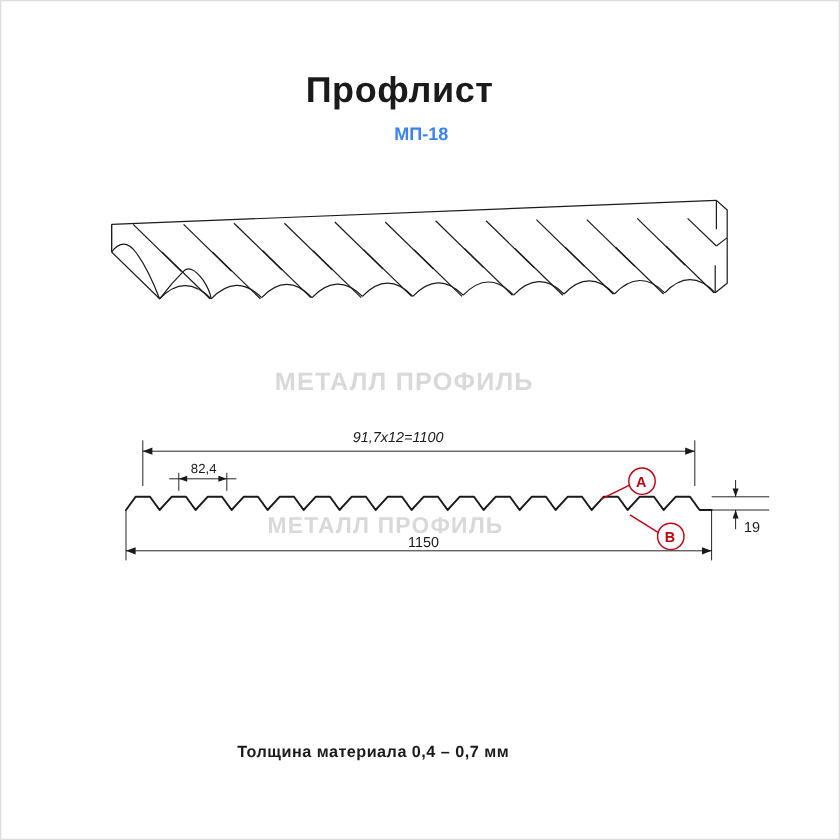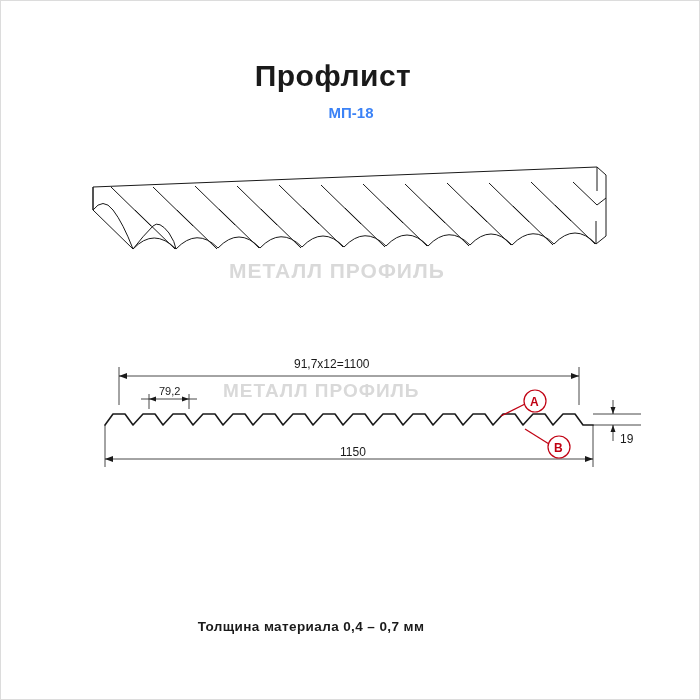--- a/index.html
+++ b/index.html
@@ -63,20 +63,21 @@
   }
   .dim-label {
     position: absolute;
     font-size: 12px;
     color: #1a1a1a;
     white-space: nowrap;
   }
   .dim-top {
     top: 356px;
     left: 293px;
+    font-style: italic;
   }
   .dim-pitch {
     top: 384px;
     left: 158px;
     font-size: 11px;
   }
   .dim-total {
     top: 444px;
     left: 339px;
   }
@@ -98,20 +99,21 @@
     top: 440px;
     left: 553px;
   }
   .watermark {
     position: absolute;
     color: #d9d9d9;
     font-weight: bold;
     letter-spacing: 1px;
     white-space: nowrap;
     user-select: none;
+    margin-top: 48px;
   }
   .wm-1 {
     top: 258px;
     left: 228px;
     font-size: 21px;
   }
   .wm-2 {
     top: 379px;
     left: 222px;
     font-size: 19px;
@@ -244,21 +246,21 @@
 
     <g fill="none" stroke="#c00012" stroke-width="1.2">
       <circle cx="534" cy="400" r="11"></circle>
       <circle cx="558" cy="446" r="11"></circle>
       <path d="M524 403 L500 415"></path>
       <path d="M548 443 L524 428"></path>
     </g>
   </svg>
 
   <div class="dim-label dim-top">91,7х12=1100</div>
-  <div class="dim-label dim-pitch">79,2</div>
+  <div class="dim-label dim-pitch">82,4</div>
   <div class="dim-label dim-total">1150</div>
   <div class="dim-label dim-height">19</div>
 
   <div class="callout-letter callout-a">A</div>
   <div class="callout-letter callout-b">B</div>
 
   <div class="watermark wm-1">МЕТАЛЛ ПРОФИЛЬ</div>
   <div class="watermark wm-2">МЕТАЛЛ ПРОФИЛЬ</div>
 
   <div class="footer-note">Толщина материала 0,4 – 0,7 мм</div>

